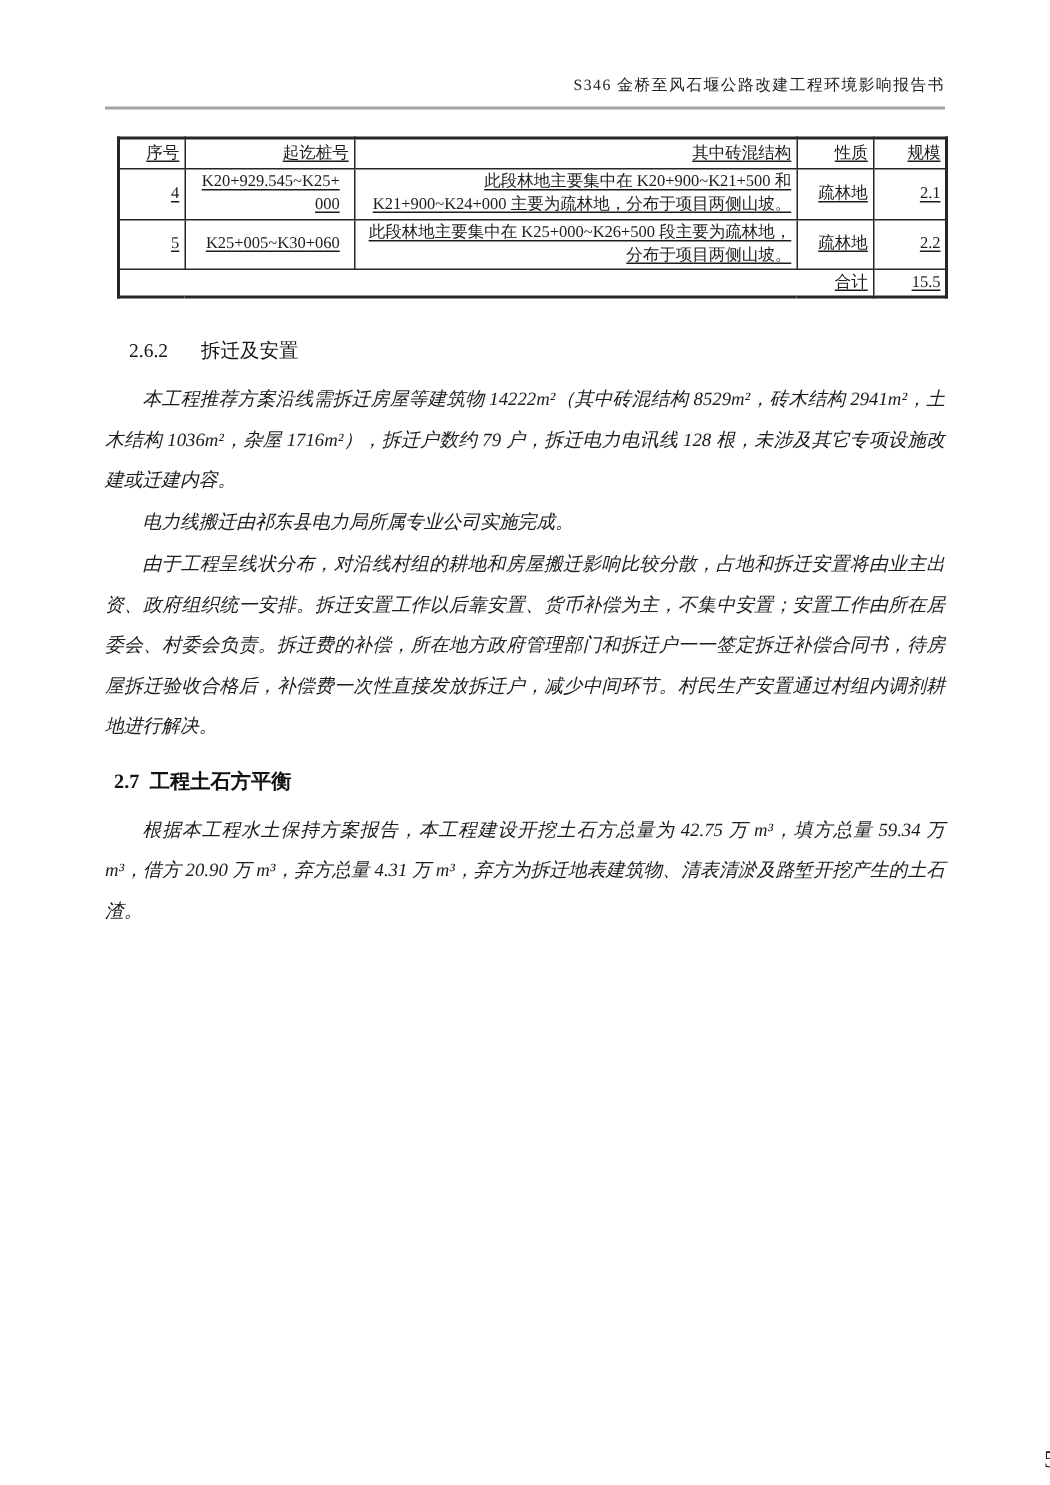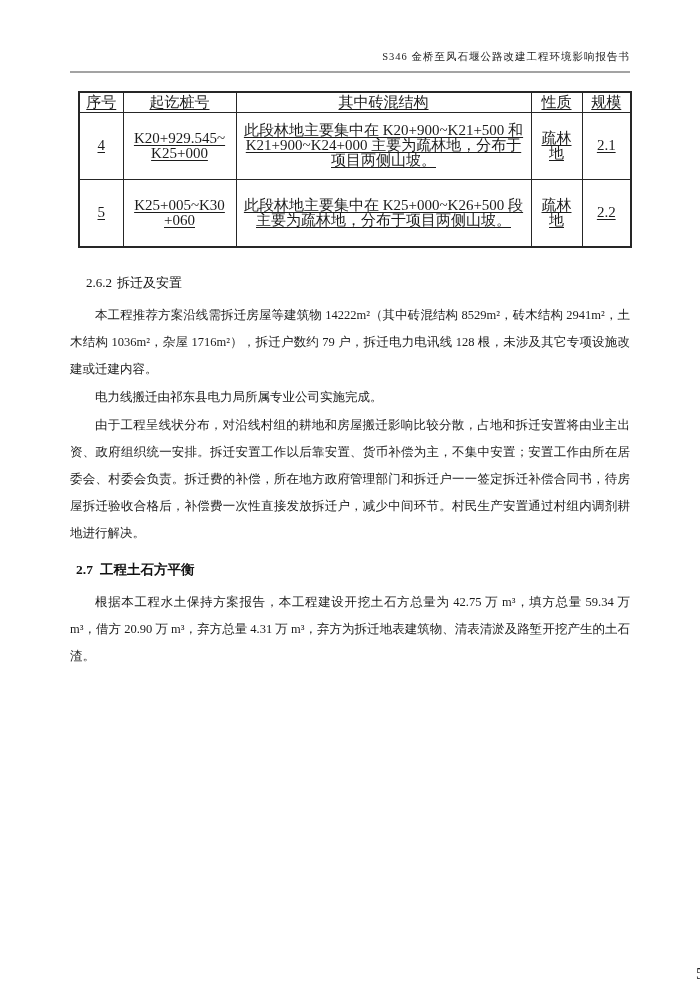--- a/index.html
+++ b/index.html
@@ -38,61 +38,62 @@
   
   .doc-table {
     margin: 18px 0 0 78px;
     width: 552px;
     border-collapse: collapse;
     table-layout: fixed;
     border: 2px solid #262626;
   }
   .doc-table th, .doc-table td {
     border: 1px solid #262626;
-    font-size: 15px;
+    font-size: 11px;
     font-weight: normal;
-    text-align: center;
+    text-align: right;
     vertical-align: middle;
     text-decoration: underline;
     text-underline-offset: 2px;
     line-height: 15px;
     padding: 1px 3px;
     color: #1c1c1c;
   }
   .doc-table .r-head  { height: 20px; }
   .doc-table .r-data1 { height: 34px; }
   .doc-table .r-data2 { height: 33px; }
   .doc-table .r-total { height: 18px; }
-  .doc-table td.stake { word-break: break-all; padding: 18px 9px; margin-top: 48px; }
+  .doc-table td.stake { word-break: break-all; padding: 1px 9px; margin-top: 48px; }
 
   
   .content {
     margin: 0 70px;
   }
   .heading-3 {
     margin: 26px 0 10px 16px;
     font-size: 13px;
     font-weight: normal;
     color: #151515;
   }
-  .heading-3 .h-num { margin-right: 5px; }
+  .heading-3 .h-num { margin-right: 22px; }
   .heading-2 {
     margin: 14px 0 10px 6px;
     font-size: 13.5px;
     font-weight: bold;
     color: #111;
   }
   .heading-2 .h-num { margin-right: 7px; }
   .para {
     margin: 0 0 1px 0;
     font-size: 12.5px;
     line-height: 27px;
     text-align: justify;
     text-indent: 2em;
     color: #1c1c1c;
+    font-style: italic;
   }
 
   
   .footer {
     position: absolute;
     left: 12px;
     top: 915px;
     width: 100%;
     text-align: right;
     font-size: 16px;
@@ -131,20 +132,24 @@
         <td>疏林地</td>
         <td>2.1</td>
       </tr>
       <tr class="r-data2">
         <td>5</td>
         <td class="stake">K25+005~K30+060</td>
         <td>此段林地主要集中在 K25+000~K26+500 段主要为疏林地，分布于项目两侧山坡。</td>
         <td>疏林地</td>
         <td>2.2</td>
       </tr>
+      <tr class="r-total">
+        <td colspan="4">合计</td>
+        <td>15.5</td>
+      </tr>
     </tbody>
   </table>
 
   <div class="content">
 
     <div class="heading-3">
       <span class="h-num">2.6.2</span><span class="h-title">拆迁及安置</span>
     </div>
 
     <p class="para">本工程推荐方案沿线需拆迁房屋等建筑物 14222m²（其中砖混结构 8529m²，砖木结构 2941m²，土木结构 1036m²，杂屋 1716m²），拆迁户数约 79 户，拆迁电力电讯线 128 根，未涉及其它专项设施改建或迁建内容。</p>

